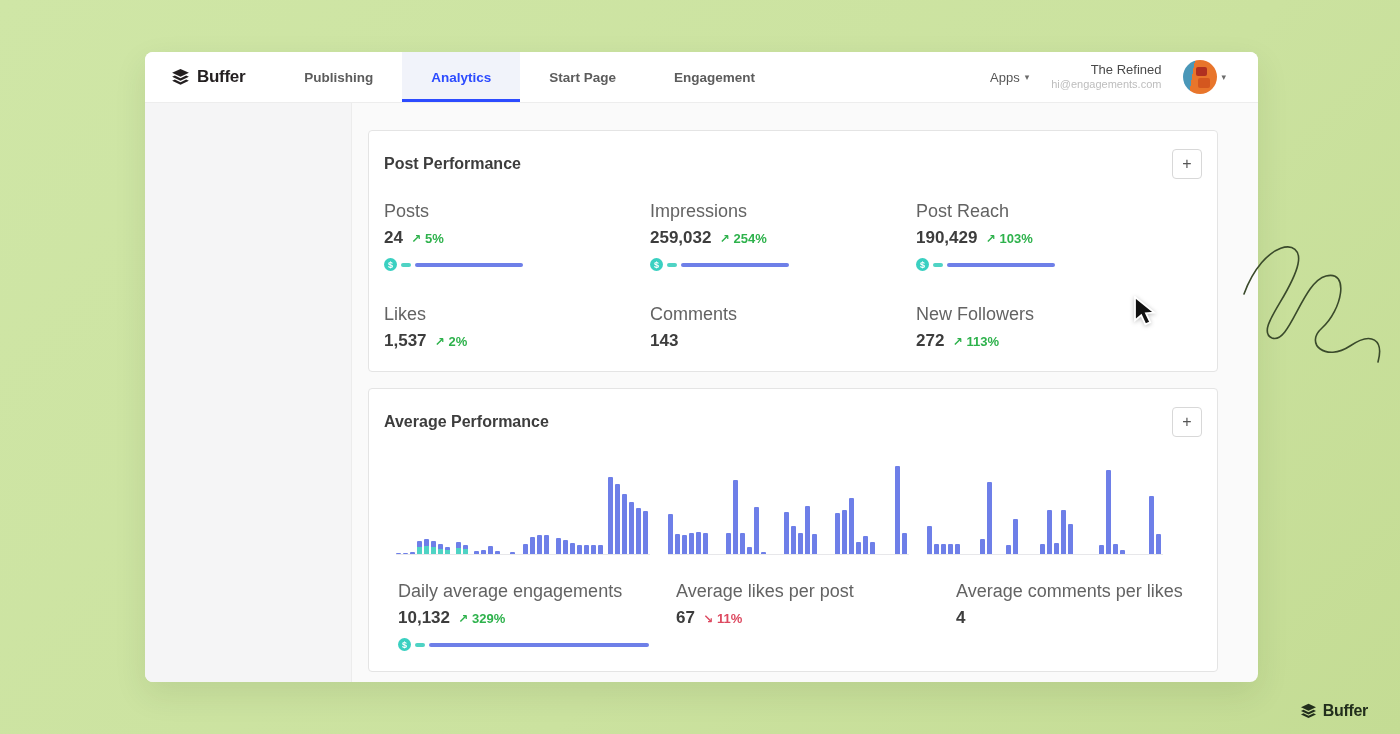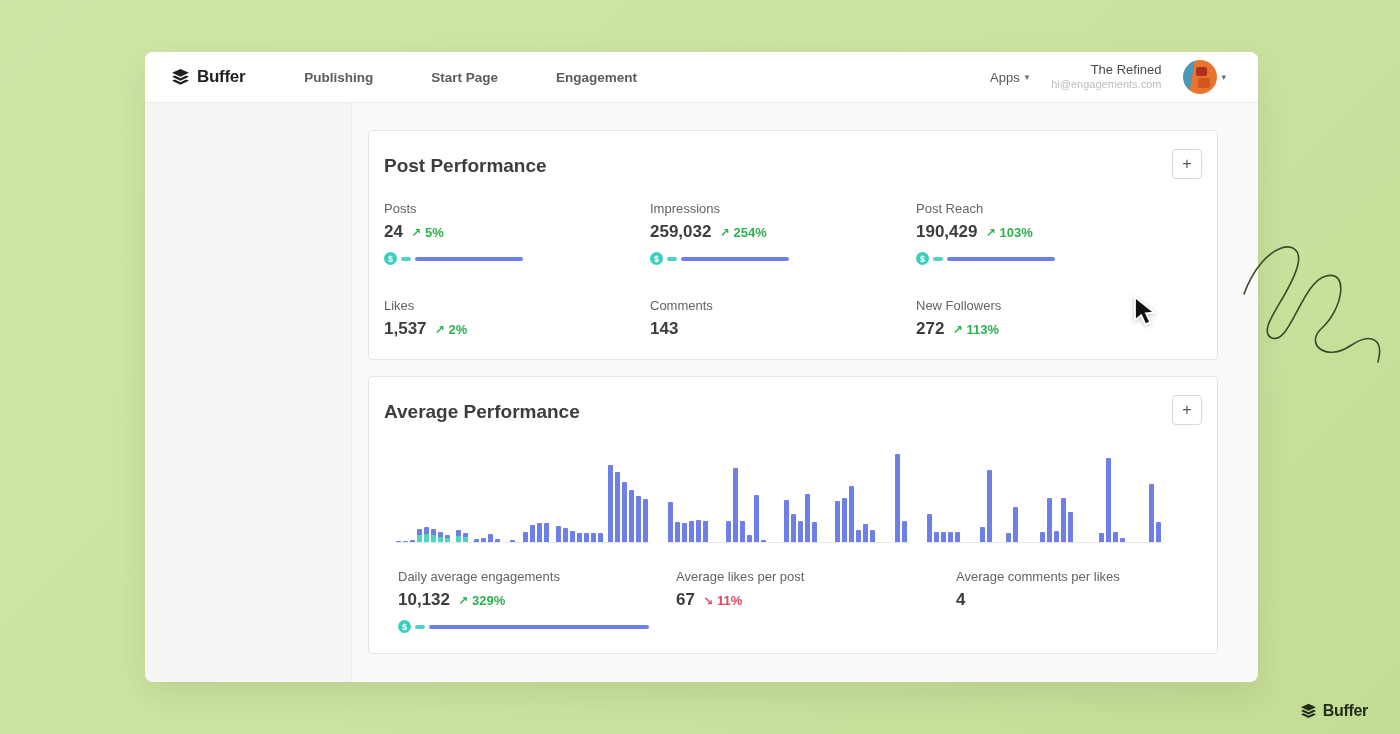--- a/index.html
+++ b/index.html
@@ -54,29 +54,29 @@
   
   .app-body { flex:1; display:flex; min-height:0; }
   .sidebar { width:207px; min-width:207px; background:#f5f5f6; border-right:1px solid #ececec; }
   .main { flex:1; padding:27px 40px 0 16px; overflow:hidden; }
 
   .card {
     background:#fff; border:1px solid #e4e4e4; border-radius:4px;
     width:850px; padding:18px 20px 20px 15px; position:relative; margin-bottom:16px;
   }
   .card-head { display:flex; justify-content:space-between; align-items:flex-start; }
-  .card-title { font-size:19px; font-weight:bold; color:#3d3d3d; padding-top:6px; }
+  .card-title { font-size:16px; font-weight:bold; color:#3d3d3d; padding-top:6px; }
   .add-btn {
     width:30px; height:30px; border:1px solid #d8d8d8; border-radius:4px; background:#fff;
     color:#555; font-size:16px; line-height:1; cursor:pointer; margin-right:-5px;
   }
 
   
   .metrics-grid { display:grid; grid-template-columns:266px 266px 266px; margin-top:22px; row-gap:33px; }
-  .metric-label { font-size:13px; color:#636363; }
+  .metric-label { font-size:18px; color:#636363; }
   .metric-line { display:flex; align-items:baseline; gap:8px; margin-top:6px; }
   .metric-value { font-size:17px; font-weight:bold; color:#3d3d3d; }
   .delta { font-size:13px; font-weight:bold; display:flex; align-items:baseline; gap:4px; }
   .delta.up { color:#2eb24c; }
   .delta.down { color:#dd4960; }
   .delta .arr { font-size:12px; }
   .mini { display:flex; align-items:center; gap:4px; margin-top:10px; height:13px; }
   .mini-avatar {
     width:13px; height:13px; border-radius:50%; background:#3ad0c1; color:#fff;
     font-size:9px; font-weight:bold; display:flex; align-items:center; justify-content:center;
@@ -112,20 +112,21 @@
     <div class="brand">
       <svg viewBox="0 0 24 24" fill="#231f20">
         <path d="M12 1.2 L22.6 6.1 12 11 1.4 6.1 Z"></path>
         <path d="M4.9 9.6 L1.4 11.2 12 16.1 22.6 11.2 19.1 9.6 12 12.9 Z"></path>
         <path d="M4.9 14.6 L1.4 16.2 12 21.1 22.6 16.2 19.1 14.6 12 17.9 Z"></path>
       </svg>
       <span class="brand-word">Buffer</span>
     </div>
     <div class="tabs">
         <div class="tab">Publishing</div>
+        <div class="tab active">Analytics</div>
         <div class="tab">Start Page</div>
         <div class="tab">Engagement</div>
       </div>
     <div class="nav-right">
       <div class="apps">
         <span>Apps</span>
         <span class="caret">▾</span>
       </div>
       <div class="account">
         <div class="account-name">The Refined</div>

